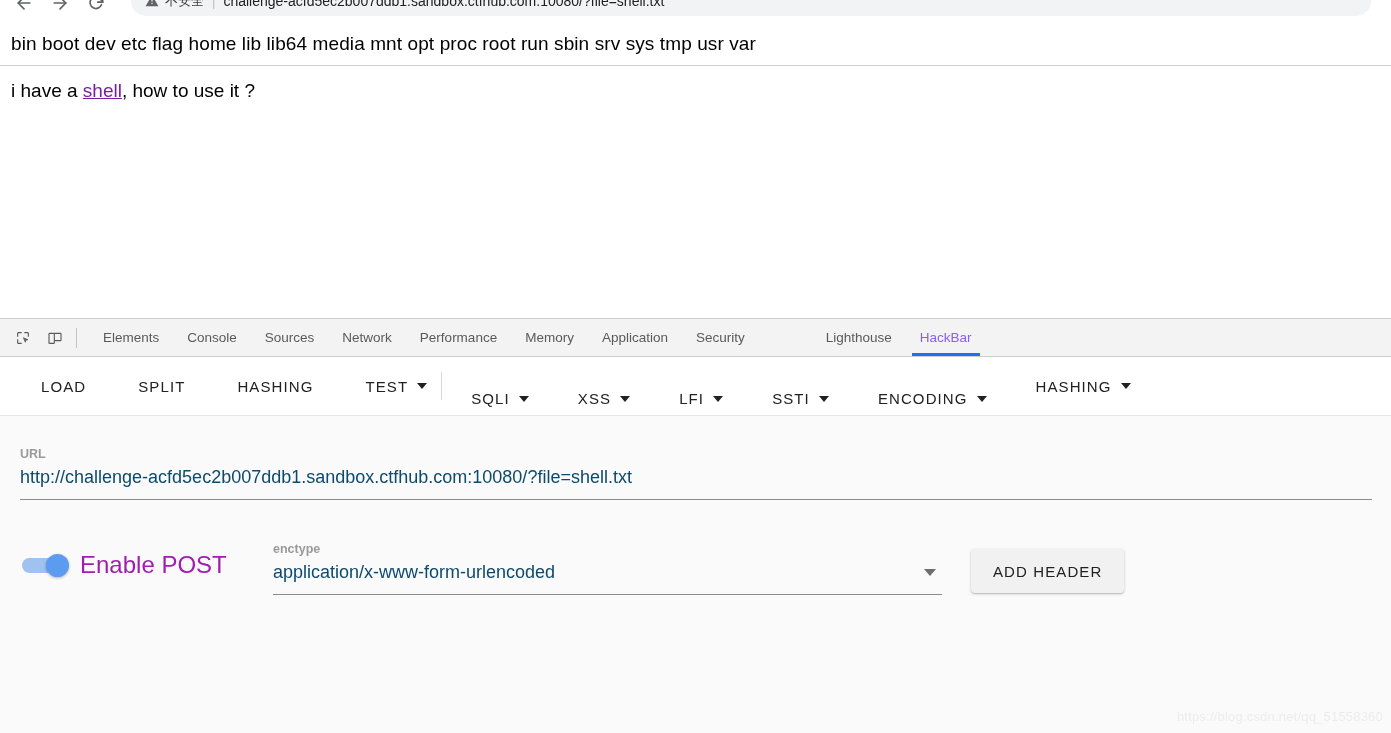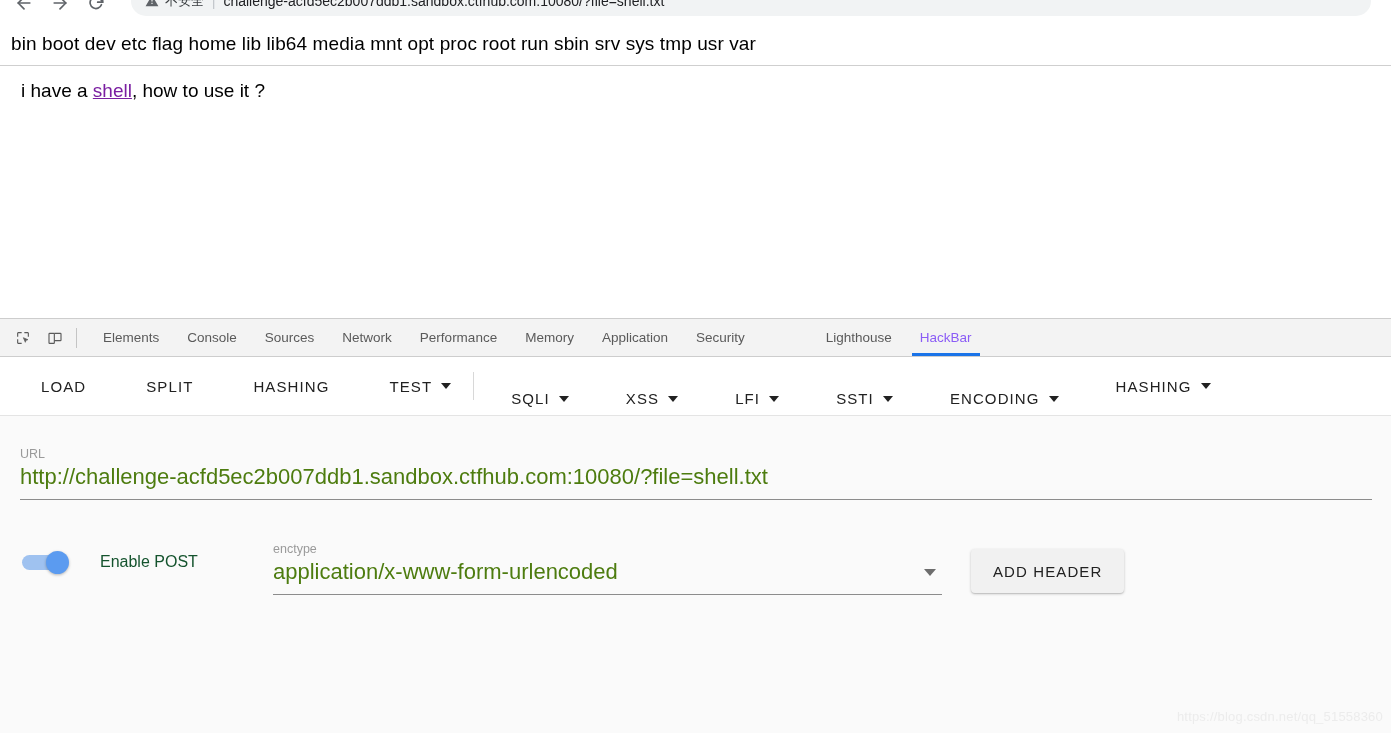--- a/index.html
+++ b/index.html
@@ -96,21 +96,21 @@
   .page-hr {
     margin: 10px 0 0 0;
     height: 0;
     border: 0;
     border-top: 1px solid #cfcfcf;
     width: 1391px;
   }
   .page-question {
     font-size: 19px;
     color: #000000;
-    padding: 14px 0 0 21px;
+    padding: 14px 0 0 11px;
     white-space: nowrap;
   }
   .shell-link {
     color: #7a1ea1;
     text-decoration: underline;
     cursor: pointer;
   }
 
   
   .devtools {
@@ -178,21 +178,20 @@
   }
 
   
   .hb-toolbar {
     height: 58px;
     background: #ffffff;
     display: flex;
     align-items: center;
     padding-left: 30px;
     box-sizing: border-box;
-    gap: 8px;
   }
   .hb-btn {
     display: flex;
     align-items: center;
     gap: 9px;
     font-size: 15px;
     letter-spacing: 1.1px;
     color: #212121;
     padding: 8px 11px;
     cursor: pointer;
@@ -223,24 +222,25 @@
     border-top: 1px solid #e4e4e4;
     box-sizing: border-box;
   }
   .field {
     position: absolute;
   }
   .field-label {
     font-size: 12.5px;
     color: #9a9a9a;
     line-height: 16px;
+    font-weight: bold;
   }
   .field-value {
-    font-size: 22px;
-    color: #4d7c0f;
+    font-size: 18px;
+    color: #0c4a6e;
     line-height: 30px;
     white-space: nowrap;
   }
   .field-underline {
     border-bottom: 1px solid #8c8c8c;
     height: 0;
   }
 
   .url-field { left: 20px; top: 30px; width: 1352px; }
   .url-field .field-underline { width: 1352px; margin-top: 7px; }
@@ -268,23 +268,23 @@
   }
   .toggle-knob {
     position: absolute;
     left: 26px; top: 0;
     width: 23px; height: 23px;
     border-radius: 50%;
     background: #5b9bf0;
     box-shadow: 0 1px 3px rgba(0,0,0,0.28);
   }
   .toggle-label {
-    font-size: 16px;
-    color: #14532d;
-    margin-left: 24px;
+    font-size: 24px;
+    color: #a21caf;
+    margin-left: 4px;
     white-space: nowrap;
   }
 
   .enctype-field { left: 273px; top: 125px; width: 669px; }
   .enctype-row {
     position: relative;
     display: flex;
     align-items: center;
     justify-content: space-between;
     width: 669px;

